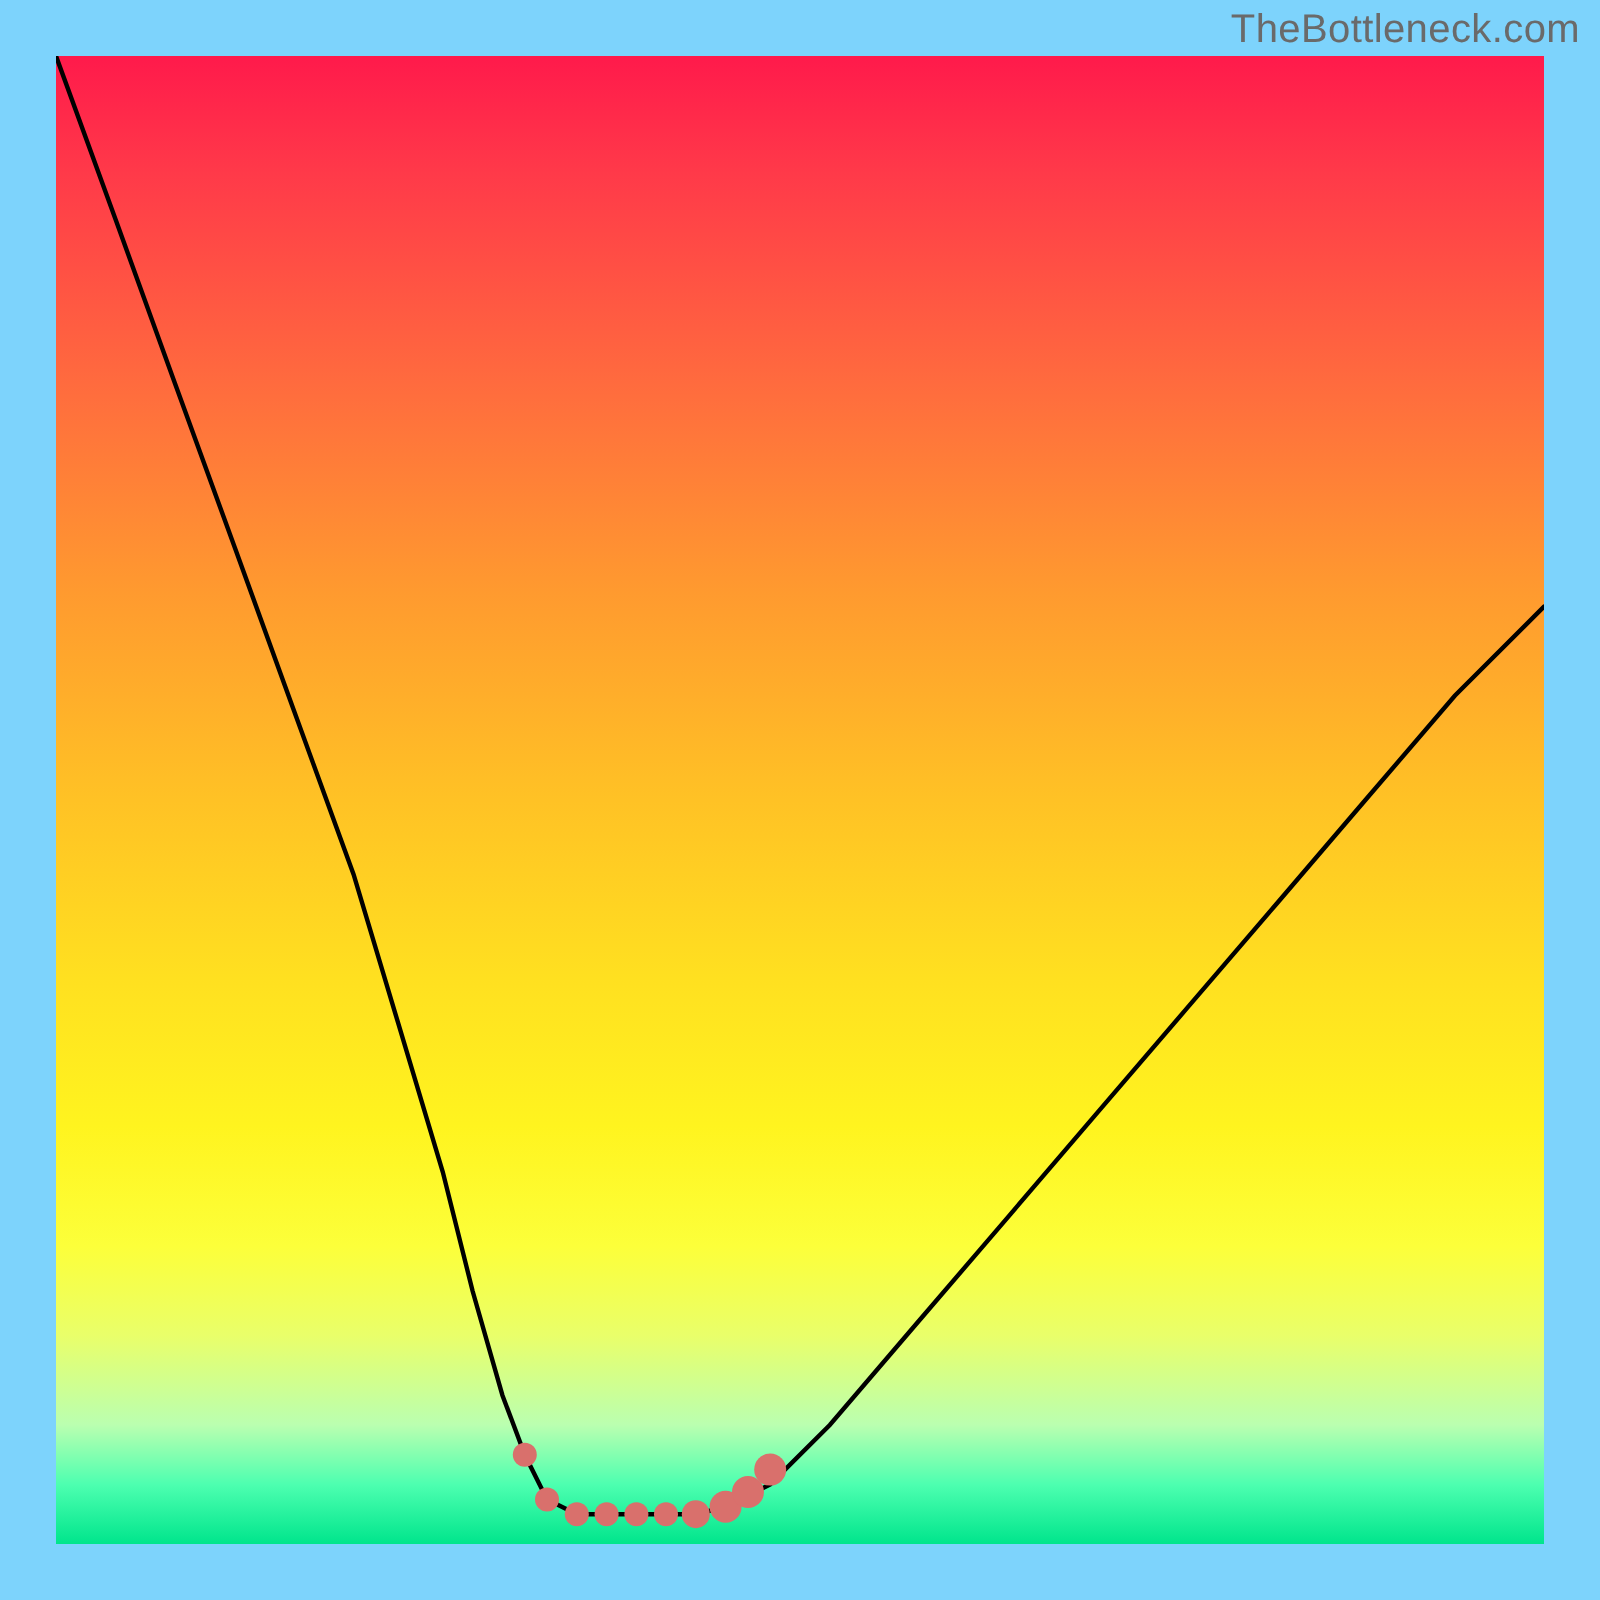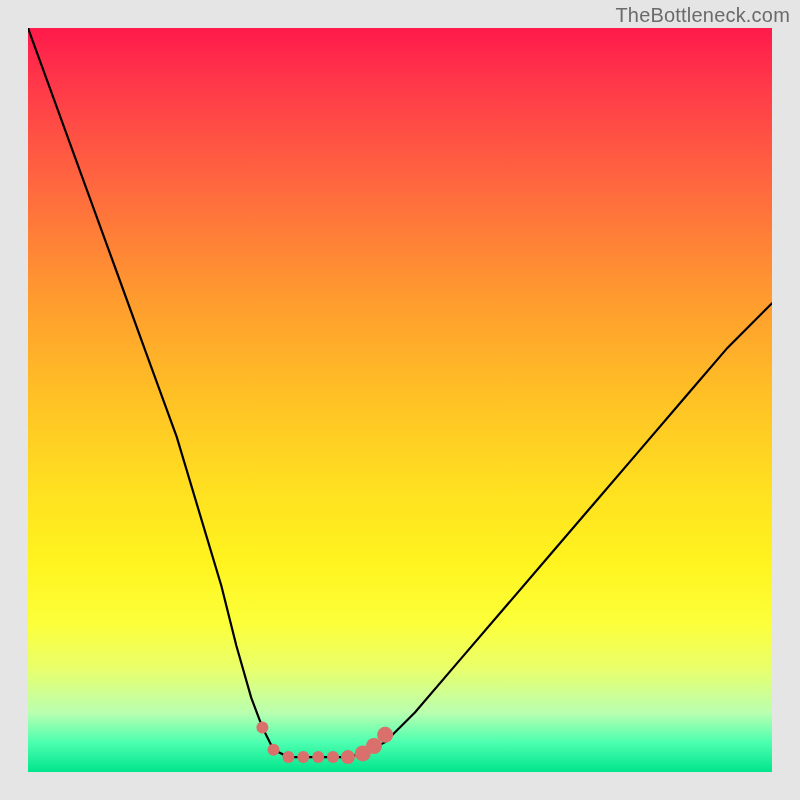--- a/index.html
+++ b/index.html
@@ -10,21 +10,21 @@
     background: #000;
     overflow: hidden;
     font-family: Arial, Helvetica, sans-serif;
   }
   .frame {
     position: absolute;
     left: 0;
     top: 0;
     width: 800px;
     height: 800px;
-    background: #e5e5e5;
+    background: #7dd3fc;
   }
   .plot-area {
     position: absolute;
     left: 28px;
     top: 28px;
     width: 744px;
     height: 744px;
     overflow: hidden;
   }
   .gradient {

